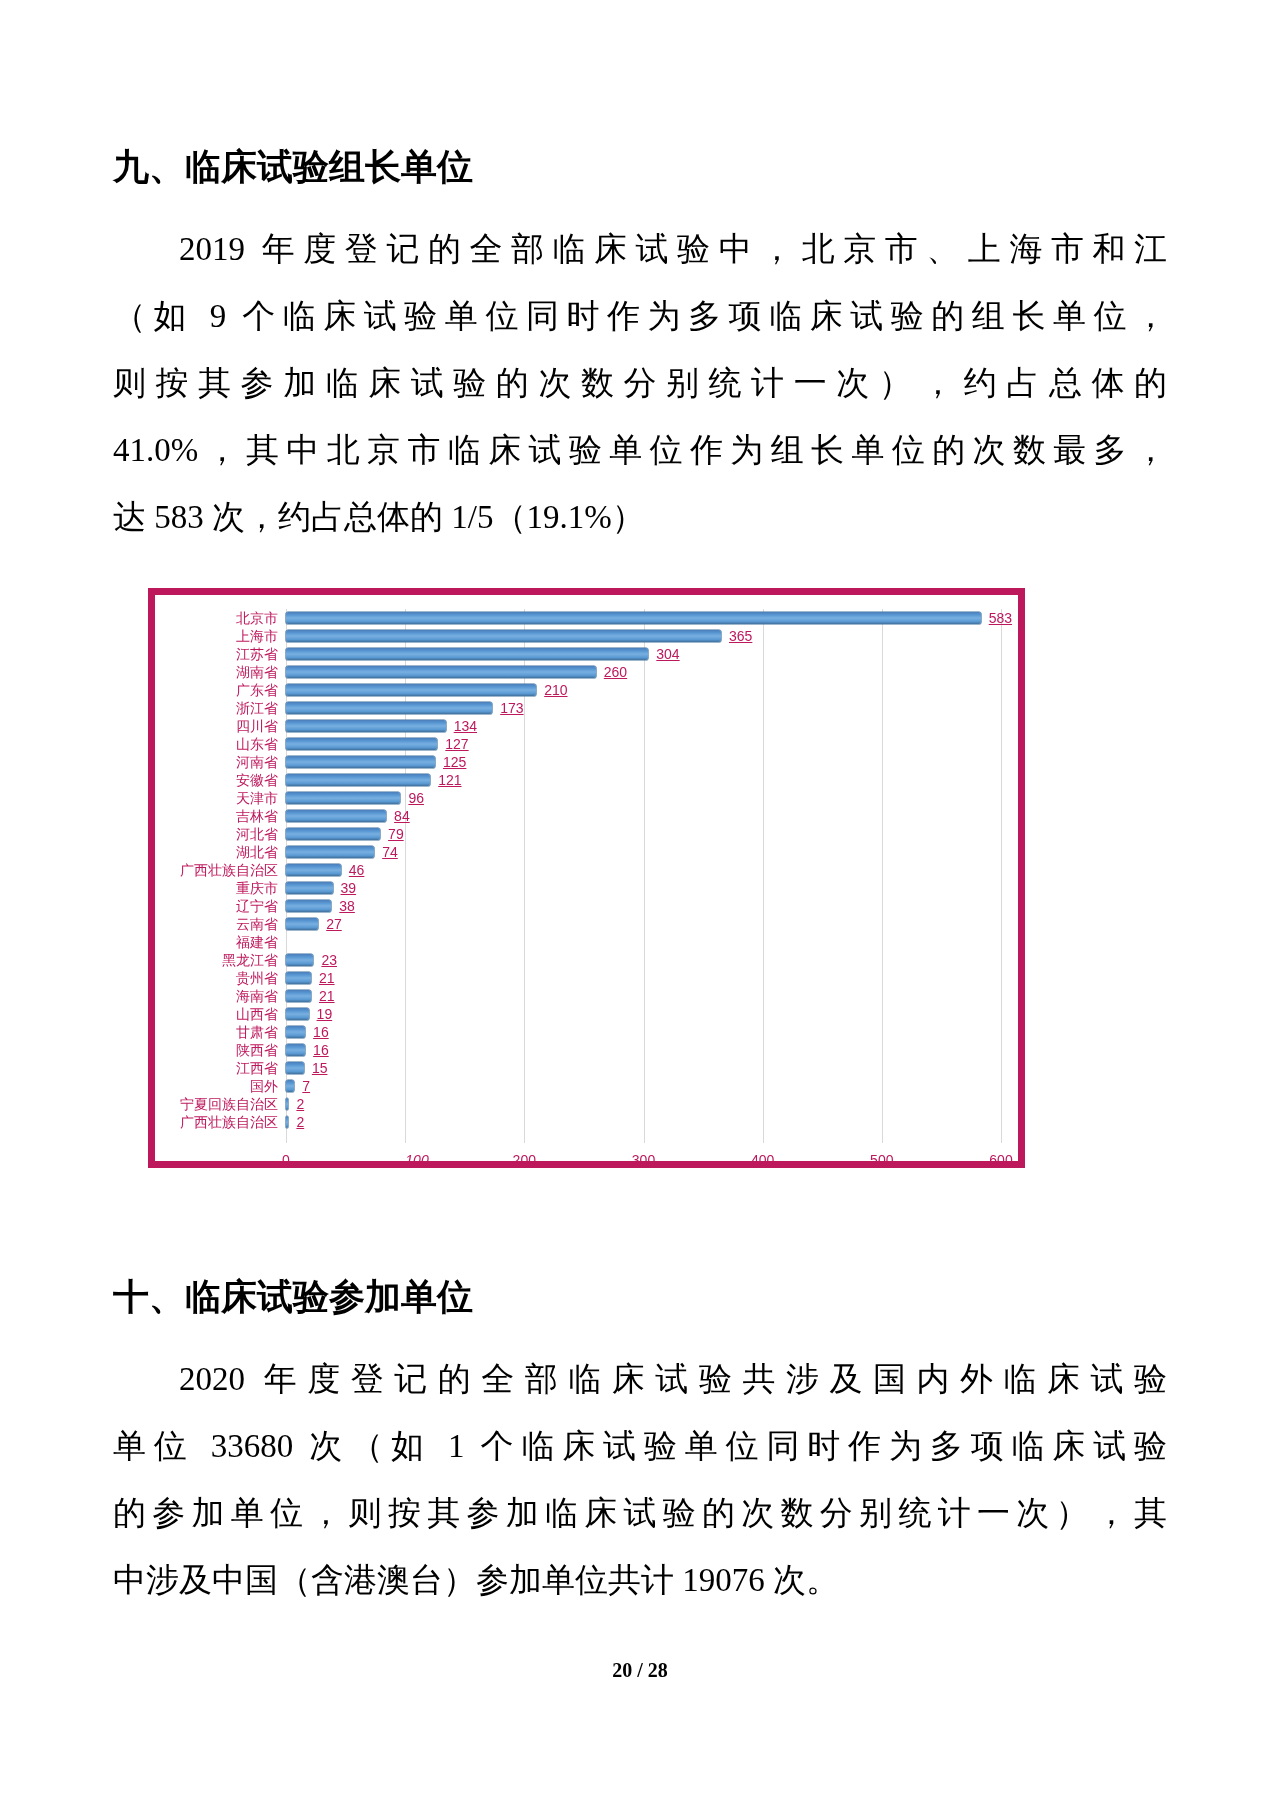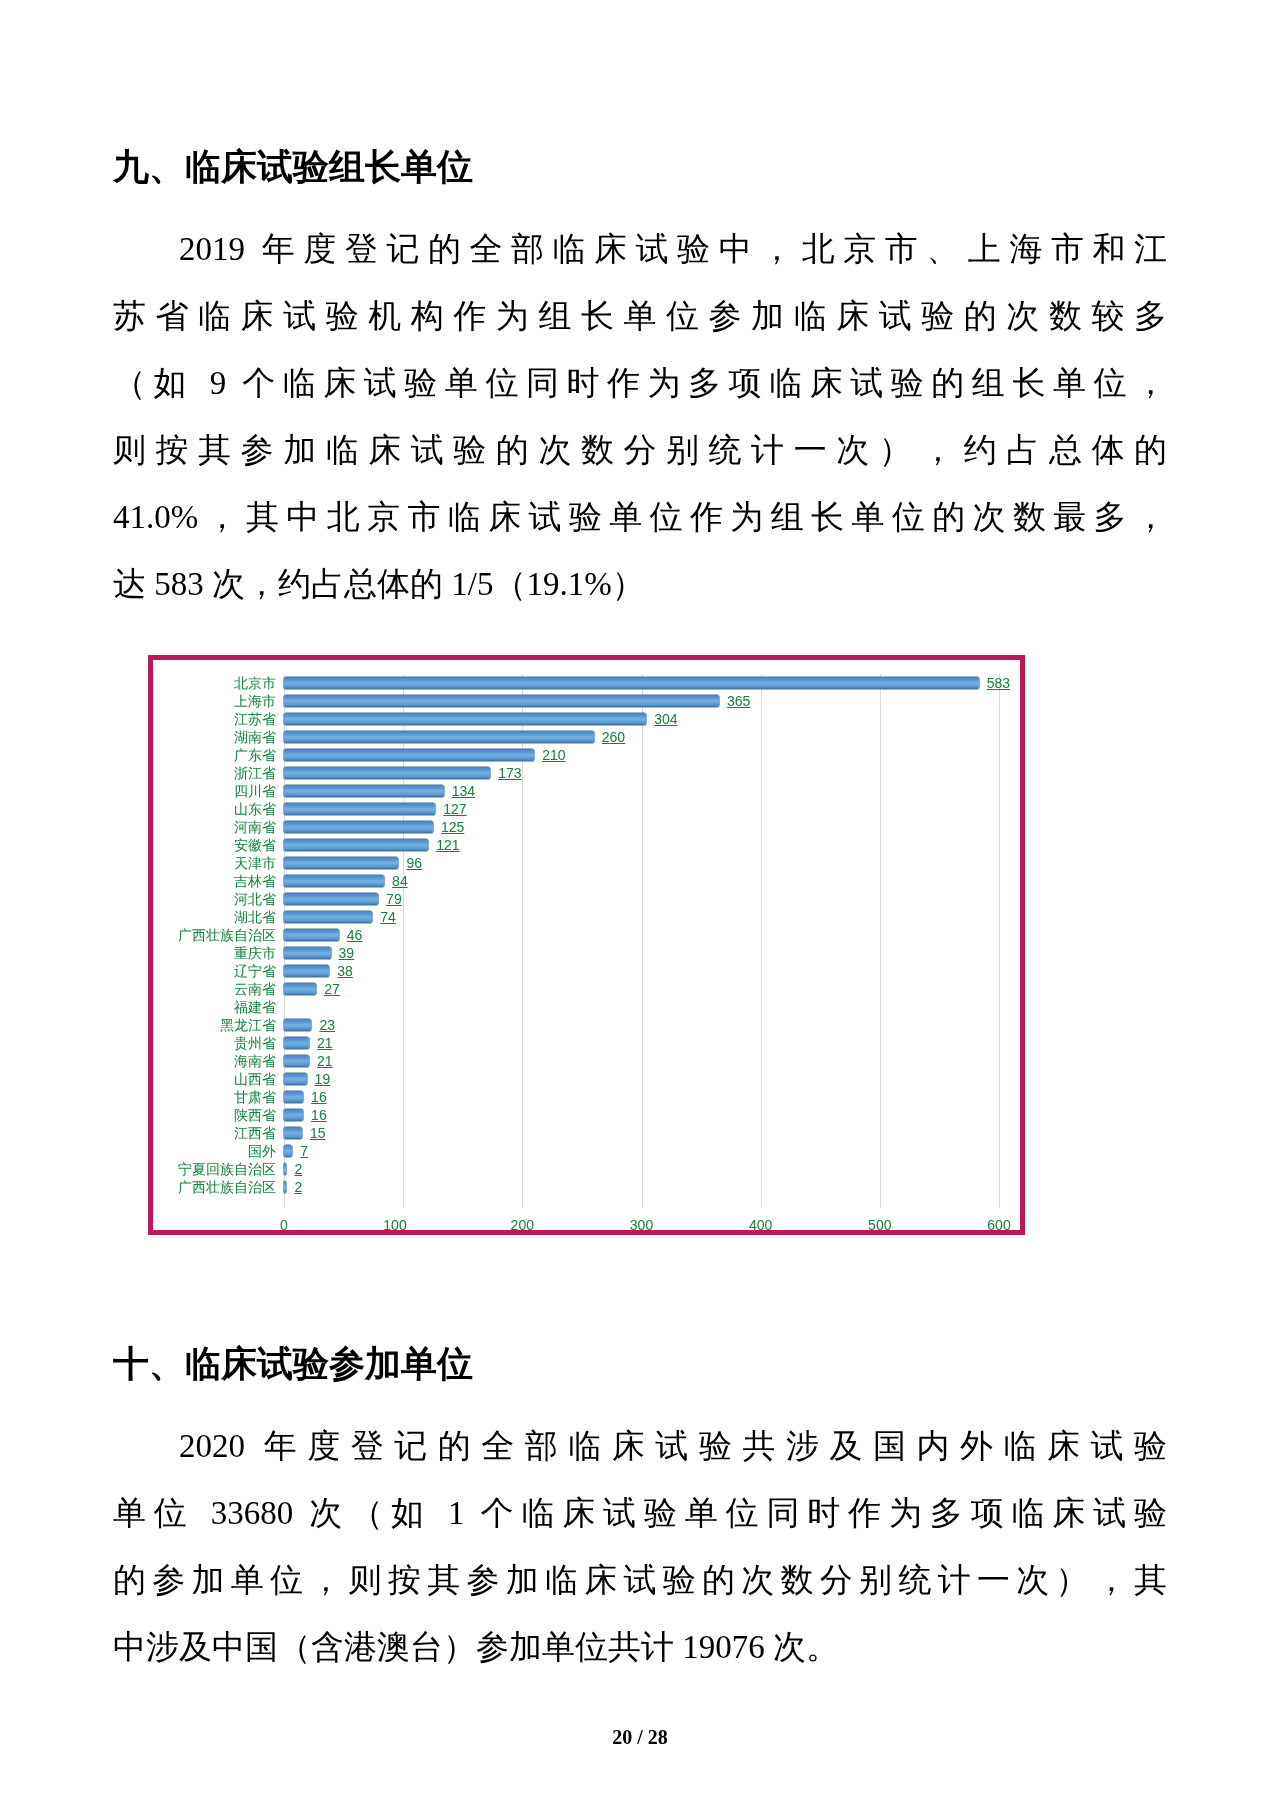--- a/index.html
+++ b/index.html
@@ -15,23 +15,23 @@
   #h9{padding-top:146px;}
   #h10{margin-top:108px;}
   .para{font-size:33px;line-height:67px;}
   #para9{margin-top:28px;}
   #para10{margin-top:28px;}
   .line{text-align:justify;text-align-last:justify;white-space:nowrap;}
   .line.last{text-align-last:left;}
   .line.indent{text-indent:66px;}
   
   .chart{
-    width:877px;height:580px;margin:37px 0 0 35px;border:5px solid #be185d;
+    width:877px;height:580px;margin:37px 0 0 35px;border:7px solid #be185d;
     position:relative;background:#fff;box-sizing:border-box;
-    font-family:"Liberation Sans","DejaVu Sans",sans-serif;color:#15803d;
+    font-family:"Liberation Sans","DejaVu Sans",sans-serif;color:#be185d;
   }
   .grid{position:absolute;top:14px;left:131px;width:745px;height:534px;}
   .gline{position:absolute;top:0;width:1px;height:100%;background:#d9d9d9;}
   .rows{position:absolute;top:14px;left:0;width:100%;}
   .crow{display:flex;height:18px;align-items:center;}
   .clabel{width:123px;padding-right:8px;flex:none;text-align:right;
           font-size:14px;line-height:18px;white-space:nowrap;}
   .carea{flex:1;display:flex;align-items:center;height:18px;position:relative;text-decoration:underline;}
   .cbar{
     height:12px;border-radius:2px;flex:none;
@@ -49,21 +49,20 @@
 </style>
 </head>
 <body>
 
 <div class="page">
 
   <h1 class="sec" id="h9">九、临床试验组长单位</h1>
 
   <div class="para" id="para9">
       <div class="line indent">2019 年度登记的全部临床试验中，北京市、上海市和江</div>
-      <div class="line">苏省临床试验机构作为组长单位参加临床试验的次数较多</div>
       <div class="line">（如 9 个临床试验单位同时作为多项临床试验的组长单位，</div>
       <div class="line">则按其参加临床试验的次数分别统计一次），约占总体的</div>
       <div class="line">41.0%，其中北京市临床试验单位作为组长单位的次数最多，</div>
       <div class="line last">达 583 次，约占总体的 1/5（19.1%）</div>
     </div>
 
   <figure class="chart" style="margin-right:0;">
     <div class="grid" id="grid">
         <div class="gline" style="left: 0px;"></div>
         <div class="gline" style="left: 119.2px;"></div>
@@ -269,21 +268,21 @@
         <div class="crow">
           <div class="clabel">广西壮族自治区</div>
           <div class="carea">
             <div class="cbar" style="width: 2.4px;"></div>
             <span class="cval">2</span>
           </div>
         </div>
       </div>
     <div class="xaxis" id="xaxis">
         <span class="tick" style="left: 131px;">0</span>
-        <span class="tick" style="left: 242px;">100</span>
+        <span class="tick" style="left: 262px; font-style: italic;">100</span>
         <span class="tick" style="left: 369.3px;">200</span>
         <span class="tick" style="left: 488.5px;">300</span>
         <span class="tick" style="left: 607.7px;">400</span>
         <span class="tick" style="left: 726.8px;">500</span>
         <span class="tick" style="left: 846px;">600</span>
       </div>
   </figure>
 
   <h1 class="sec" id="h10">十、临床试验参加单位</h1>
 

